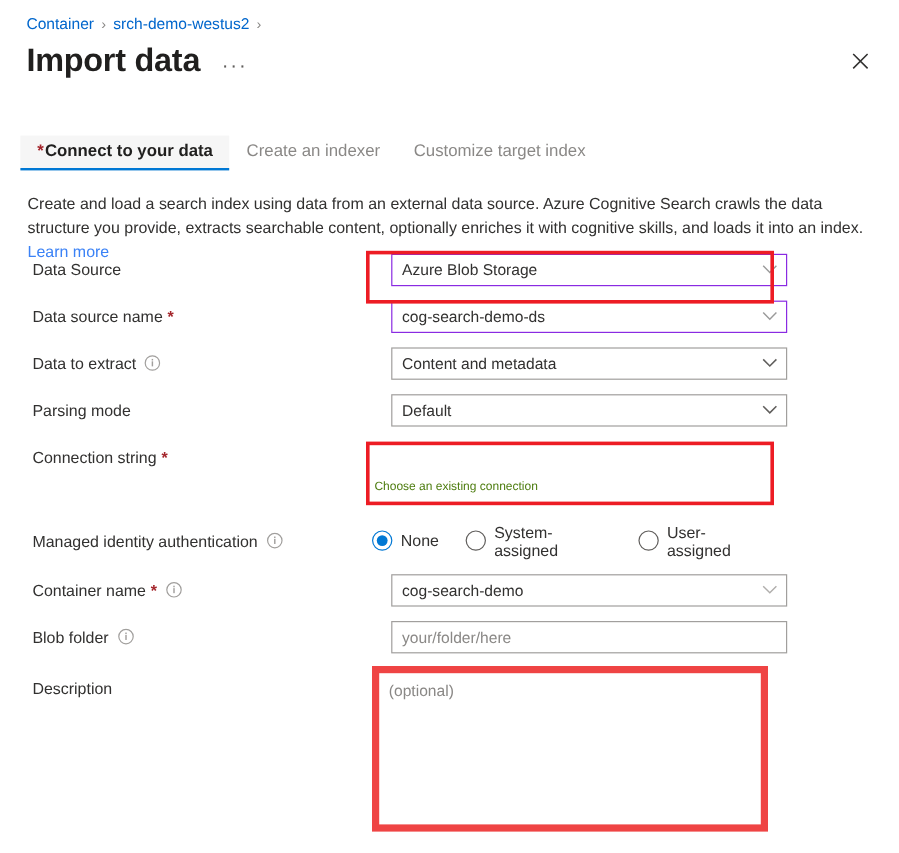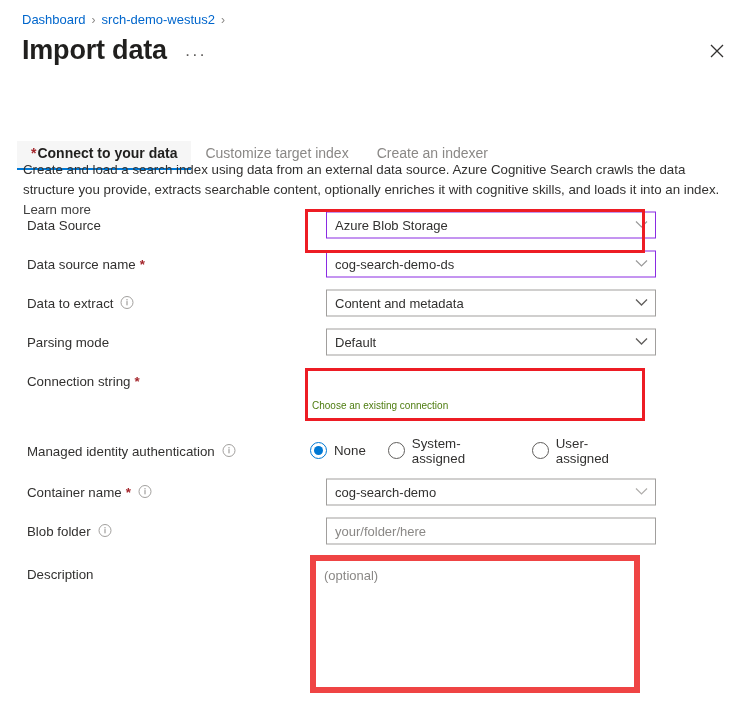--- a/index.html
+++ b/index.html
@@ -38,41 +38,41 @@
   .close-btn {
     position: absolute; right: 19px; top: 38px;
     width: 26px; height: 26px; cursor: pointer;
     display: flex; align-items: center; justify-content: center;
   }
   .close-btn svg { display: block; }
 
   
   .tabs {
     position: absolute; left: 17px; top: 113px;
-    display: flex; gap: 0; margin-top: 28px;
+    display: flex; gap: 0;
   }
   .tab {
     position: relative; font-size: 14px; color: #8a8886;
     padding: 4px 14px 9px 14px; cursor: pointer; white-space: nowrap;
   }
   .tab.active {
     color: #201f1e; font-weight: bold; background: #f6f6f6;
   }
   .tab.active::after {
     content: ""; position: absolute; left: 0; right: 0; bottom: 0;
     height: 2.5px; background: #0078d4;
   }
   .tab .req { color: #a4262c; font-weight: bold; margin-right: 1px; }
 
   
   .desc {
     position: absolute; left: 23px; top: 160px; width: 705px;
     font-size: 13.3px; line-height: 20px; color: #323130;
   }
-  .desc a { color: #404040; text-decoration: none; cursor: pointer; margin-top: 20px; }
+  .desc a { color: #3b82f6; text-decoration: none; cursor: pointer; margin-top: 20px; }
 
   
   .form { position: absolute; left: 0; top: 205px; width: 749px; }
   .row { position: relative; height: 39px; }
   .label {
     position: absolute; left: 27px; top: 50%; transform: translateY(-50%);
     font-size: 13.3px; color: #323130; display: flex;
     align-items: center; gap: 7px; white-space: nowrap;
   }
   .label .req { color: #a4262c; font-weight: bold; margin-left: -3px; }
@@ -131,21 +131,21 @@
     position: absolute; border: 3px solid #ed1c24;
     pointer-events: none; background: transparent;
   }
 </style>
 </head>
 <body>
 
 <div class="page">
 
   <nav class="breadcrumb">
-    <span class="bc-link">Dashboard</span>
+    <span class="bc-link">Container</span>
     <span class="bc-sep">›</span>
     <span class="bc-link">srch-demo-westus2</span>
     <span class="bc-sep">›</span>
   </nav>
 
   <div class="title-row">
     <div class="page-title">Import data</div>
     <div class="ellipsis-btn">···</div>
   </div>
 
@@ -153,24 +153,24 @@
     <svg width="14" height="14" viewBox="0 0 14 14">
       <path d="M1 1 L13 13 M13 1 L1 13" stroke="#323130" stroke-width="1.3" fill="none"></path>
     </svg>
   </div>
 
   <div class="tabs">
     <div class="tab active">
       <span class="req">*</span><span>Connect to your data</span>
     </div>
     <div class="tab">
+      <span>Create an indexer</span>
+    </div>
+    <div class="tab">
       <span>Customize target index</span>
-    </div>
-    <div class="tab">
-      <span>Create an indexer</span>
     </div>
   </div>
 
   <div class="desc"><span>Create and load a search index using data from an external data source. Azure Cognitive Search crawls the data structure you provide, extracts searchable content, optionally enriches it with cognitive skills, and loads it into an index. </span><a>Learn more</a></div>
 
   <div class="form">
 
     <div class="row" style="top:0px; position:absolute; left:0; width:749px;">
       <div class="label">
         <span>Data Source</span>

